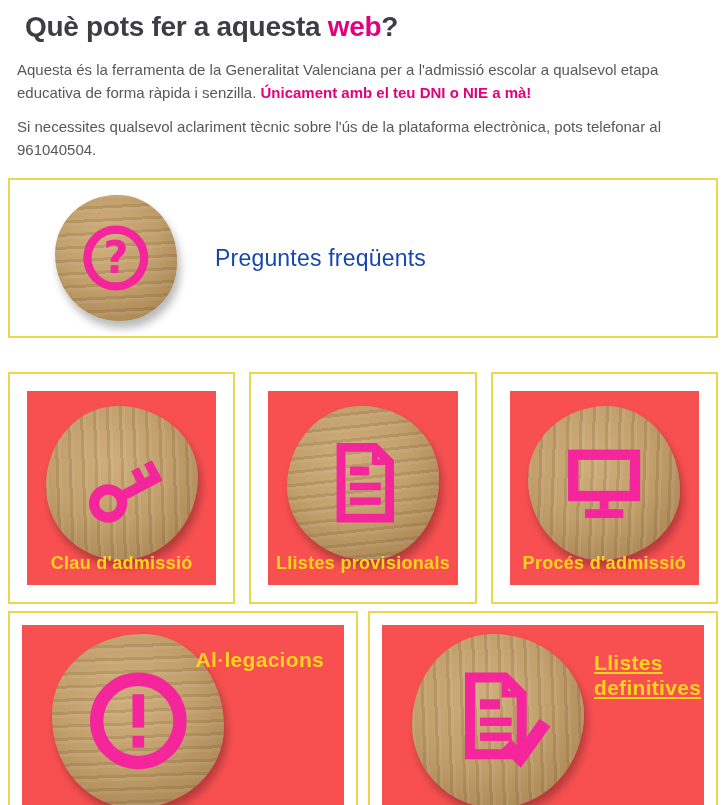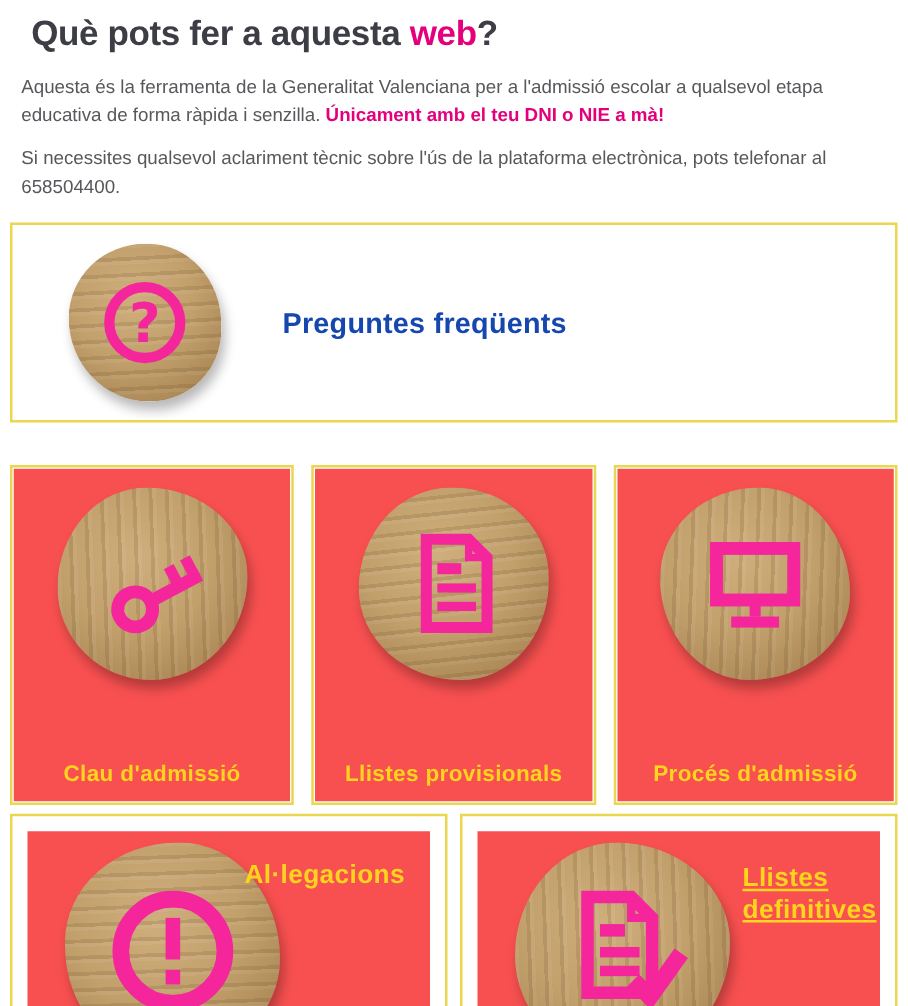--- a/index.html
+++ b/index.html
@@ -49,22 +49,22 @@
     cursor:pointer;
   }
 
   
   .faq-card{
     margin-top:17px;
     height:160px;
     display:flex;align-items:center;
   }
   .faq-label{
-    margin-left:49px;
-    font-size:23px;font-weight:bold;
+    margin-left:38px;
+    font-size:23px;font-weight:normal;
     color:var(--faq-blue);
     letter-spacing:0.2px;
     text-align:right;
   }
 
   
   .cardboard{
     position:relative;
     display:flex;align-items:center;justify-content:center;
     background:
@@ -83,21 +83,21 @@
   .r5{border-radius:53% 47% 52% 48% / 46% 54% 47% 53%;--stripe:178deg;}
   .cardboard svg{width:62%;height:62%;}
 
   .faq-circle{width:122px;height:126px;margin-left:45px;}
 
   
   .grid-3{
     margin-top:34px;
     display:grid;grid-template-columns:repeat(3,1fr);gap:14px;
   }
-  .grid-3 .card{height:272px;padding:1px;}
+  .grid-3 .card{height:232px;padding:17px;}
   .red-area{
     position:relative;
     width:100%;height:100%;
     background:var(--card-red);
     display:flex;align-items:flex-start;justify-content:center;
   }
   .grid-3 .cardboard{width:152px;height:154px;margin-top:15px;}
   .tile-label{
     position:absolute;bottom:11px;left:0;right:0;
     text-align:center;
@@ -130,21 +130,21 @@
 </style>
 </head>
 <body>
 
 <div class="page">
 
   <h1 class="page-title"><span>Què pots fer a aquesta </span><span class="hl">web</span><span>?</span></h1>
 
   <p class="intro-text"><span>Aquesta és la ferramenta de la Generalitat Valenciana per a l'admissió escolar a qualsevol etapa educativa de forma ràpida i senzilla. </span><strong>Únicament amb el teu DNI o NIE a mà!</strong></p>
 
-  <p class="help-text">Si necessites qualsevol aclariment tècnic sobre l'ús de la plataforma electrònica, pots telefonar al 658504400.</p>
+  <p class="help-text">Si necessites qualsevol aclariment tècnic sobre l'ús de la plataforma electrònica, pots telefonar al 961040504.</p>
 
   <div class="card faq-card">
     <div class="cardboard faq-circle r1">
       <svg viewBox="0 0 64 64" aria-hidden="true">
         <circle cx="32" cy="32" r="24" fill="none" stroke="var(--icon-pink)" stroke-width="7"></circle>
         <text class="glyph" x="32" y="45" text-anchor="middle" font-size="37" fill="var(--icon-pink)">?</text>
       </svg>
     </div>
     <div class="faq-label">Preguntes freqüents</div>
   </div>

